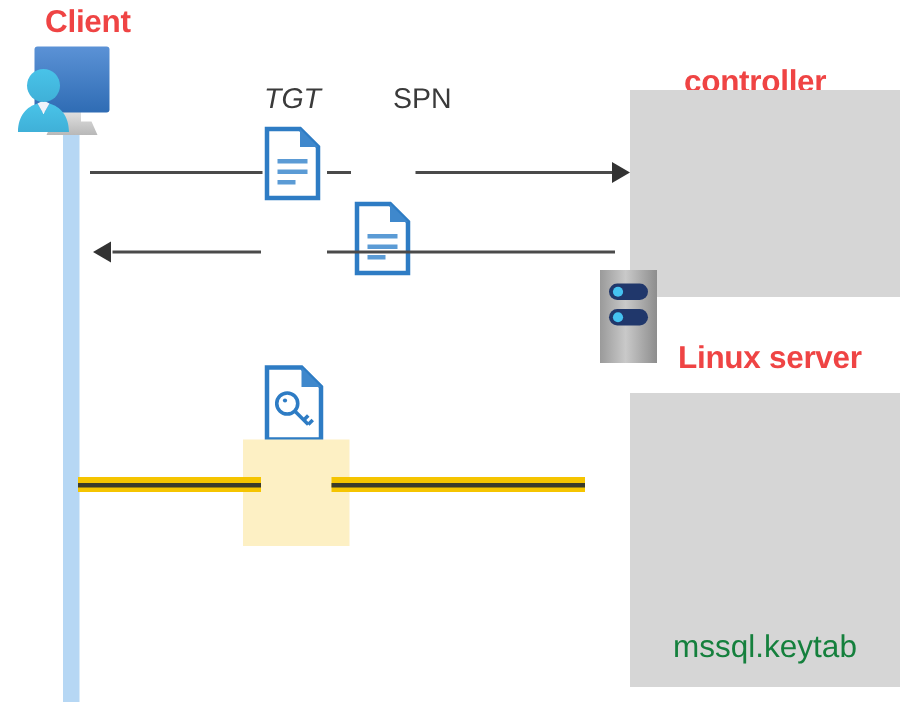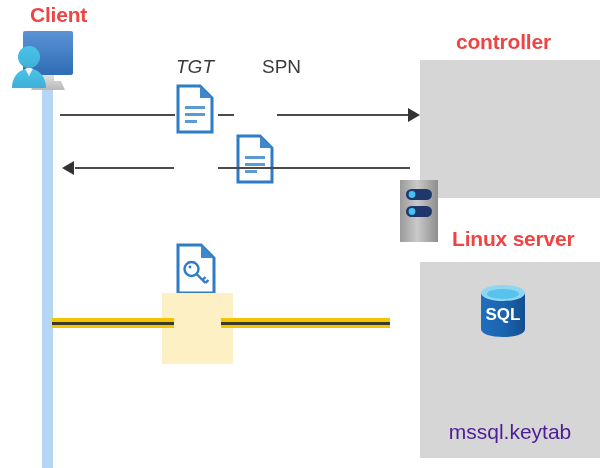--- a/index.html
+++ b/index.html
@@ -28,21 +28,21 @@
     font-size: 21px;
     line-height: 25px;
     letter-spacing: -0.2px;
   }
   .small-label {
     color: #3a3a3a;
     font-size: 19px;
     line-height: 22px;
   }
   .file-label {
-    color: #4c1d95;
+    color: #15803d;
     font-size: 21px;
     line-height: 24px;
     text-align: center;
   }
 
   
   .grey-box { background: #d6d6d6; }
 
   
   .lifeline { background: #b6d7f4; }
@@ -164,21 +164,21 @@
       <g stroke="#2e7cc4" stroke-width="2.4" fill="none">
         <circle cx="15.5" cy="26" r="7"></circle>
         <path d="M20.5 31 l9 9"></path>
         <path d="M26.5 37 l3 -3"></path>
         <path d="M29.5 40 l3 -3"></path>
       </g>
       <circle cx="14" cy="24" r="1.4" fill="#2e7cc4"></circle>
     </svg>
   </div>
 
-  <div class="abs hdr-label" style="left:456px; top:29px;">controller</div>
+  <div class="abs hdr-label" style="left:456px; top:42px;">controller</div>
 
   <div class="abs grey-box" style="left:420px; top:60px; width:180px; height:138px;"></div>
 
   <div class="abs server-icon" style="left:400px; top:28px; width:38px; height:62px;">
     <svg viewBox="0 0 38 62" xmlns="http://www.w3.org/2000/svg">
       <defs>
         <linearGradient id="rackGrad" x1="0" y1="0" x2="1" y2="0">
           <stop offset="0%" stop-color="#9a9a9a"></stop>
           <stop offset="45%" stop-color="#c9c9c9"></stop>
           <stop offset="100%" stop-color="#8d8d8d"></stop>
@@ -199,35 +199,20 @@
       <path d="M16 31 l-3 12 l5 -3 l4 3 l-2 -12 z" fill="#c8202a"></path>
       <circle cx="18.5" cy="28" r="8" fill="#c8202a"></circle>
       <circle cx="18.5" cy="28" r="5.6" fill="#f6c915"></circle>
     </svg>
   </div>
 
   <div class="abs hdr-label" style="left:452px; top:226px;">Linux server</div>
 
   <div class="abs grey-box" style="left:420px; top:262px; width:180px; height:196px;"></div>
 
-  <div class="abs sql-icon" style="left:478px; top:283px; width:50px; height:56px;">
-    <svg viewBox="0 0 50 56" xmlns="http://www.w3.org/2000/svg">
-      <defs>
-        <linearGradient id="dbGrad" x1="0" y1="0" x2="1" y2="0">
-          <stop offset="0%" stop-color="#1f6fbf"></stop>
-          <stop offset="55%" stop-color="#1b63ad"></stop>
-          <stop offset="100%" stop-color="#134f8f"></stop>
-        </linearGradient>
-      </defs>
-      <path d="M3 10 v36 c0 5 10 8 22 8 s22 -3 22 -8 v-36 z" fill="url(#dbGrad)"></path>
-      <ellipse cx="25" cy="10" rx="22" ry="8" fill="#8fd6f2"></ellipse>
-      <ellipse cx="25" cy="11" rx="16" ry="5" fill="#57c3ec"></ellipse>
-      <text x="25" y="37" font-family="Liberation Sans, sans-serif" font-size="17" font-weight="bold" fill="#ffffff" text-anchor="middle">SQL</text>
-    </svg>
-  </div>
 
   <div class="abs file-label" style="left:420px; top:420px; width:180px;">mssql.keytab</div>
 
   <div class="abs yellow-highlight" style="left:162px; top:293px; width:71px; height:71px;"></div>
 
   <div class="abs yellow-bar-outer" style="left:52px; top:318px; width:122px;">
     <div class="yellow-bar-inner"></div>
   </div>
 
   <div class="abs yellow-bar-outer" style="left:221px; top:318px; width:169px;">

